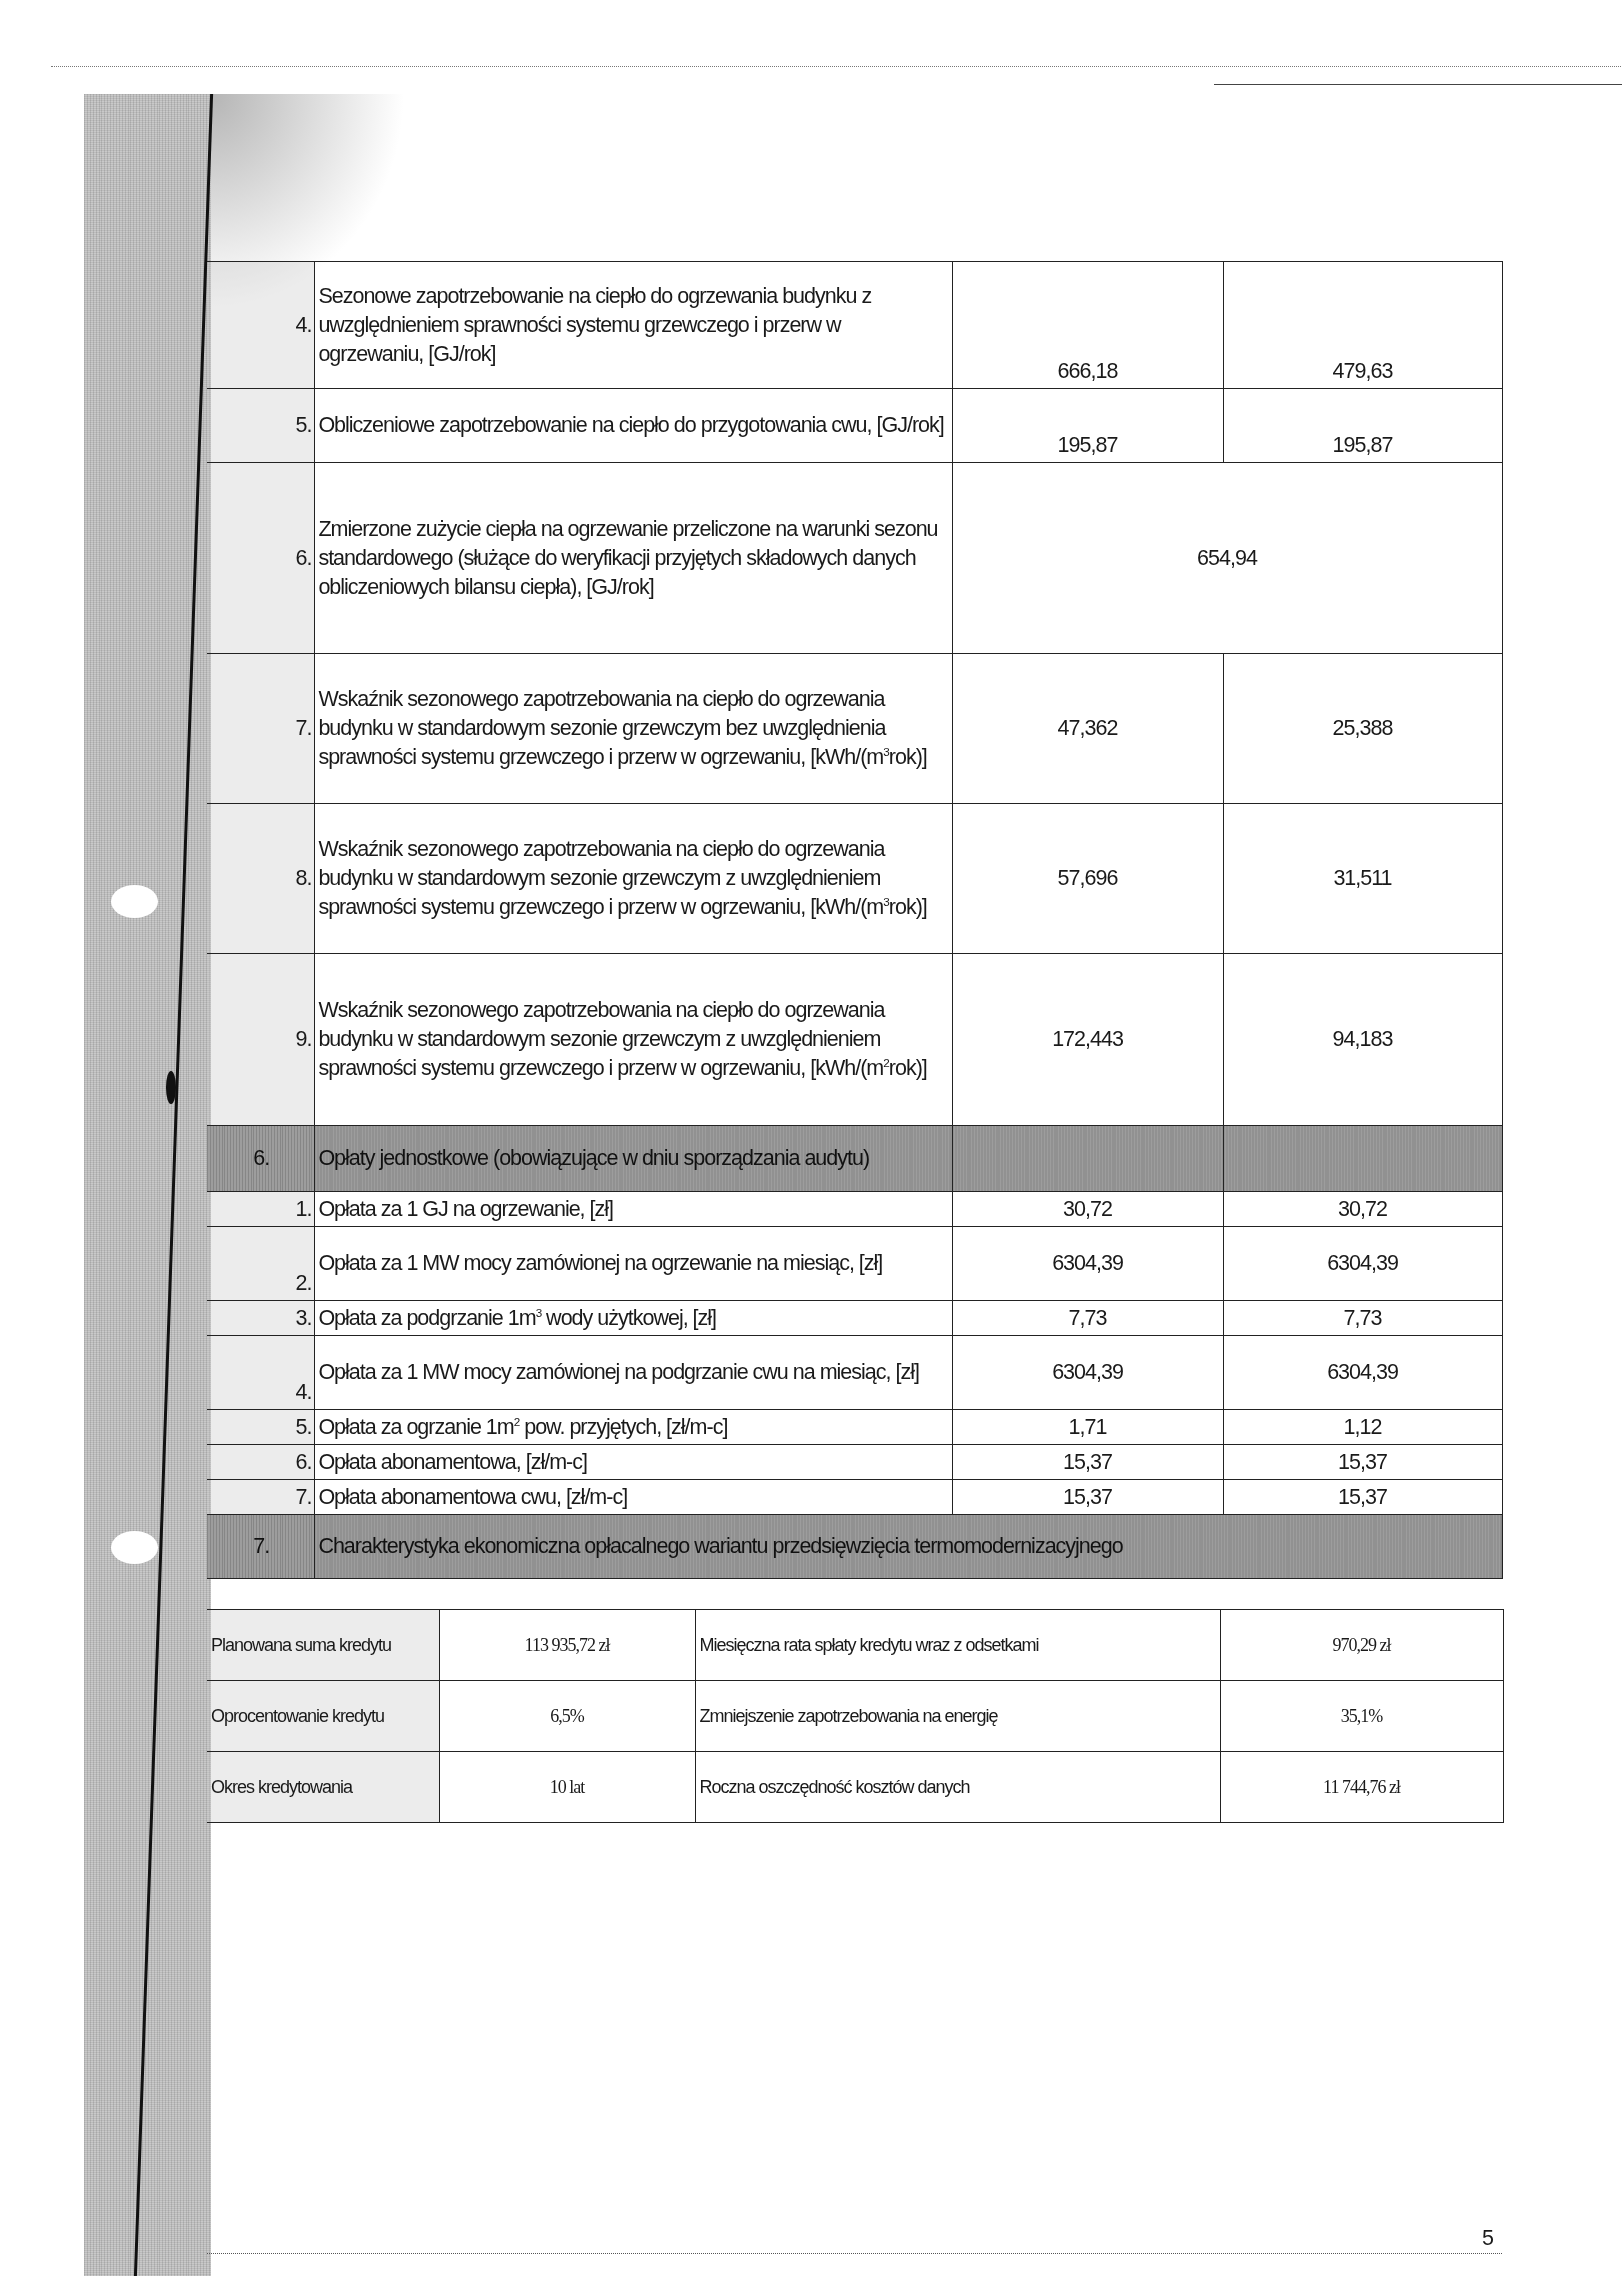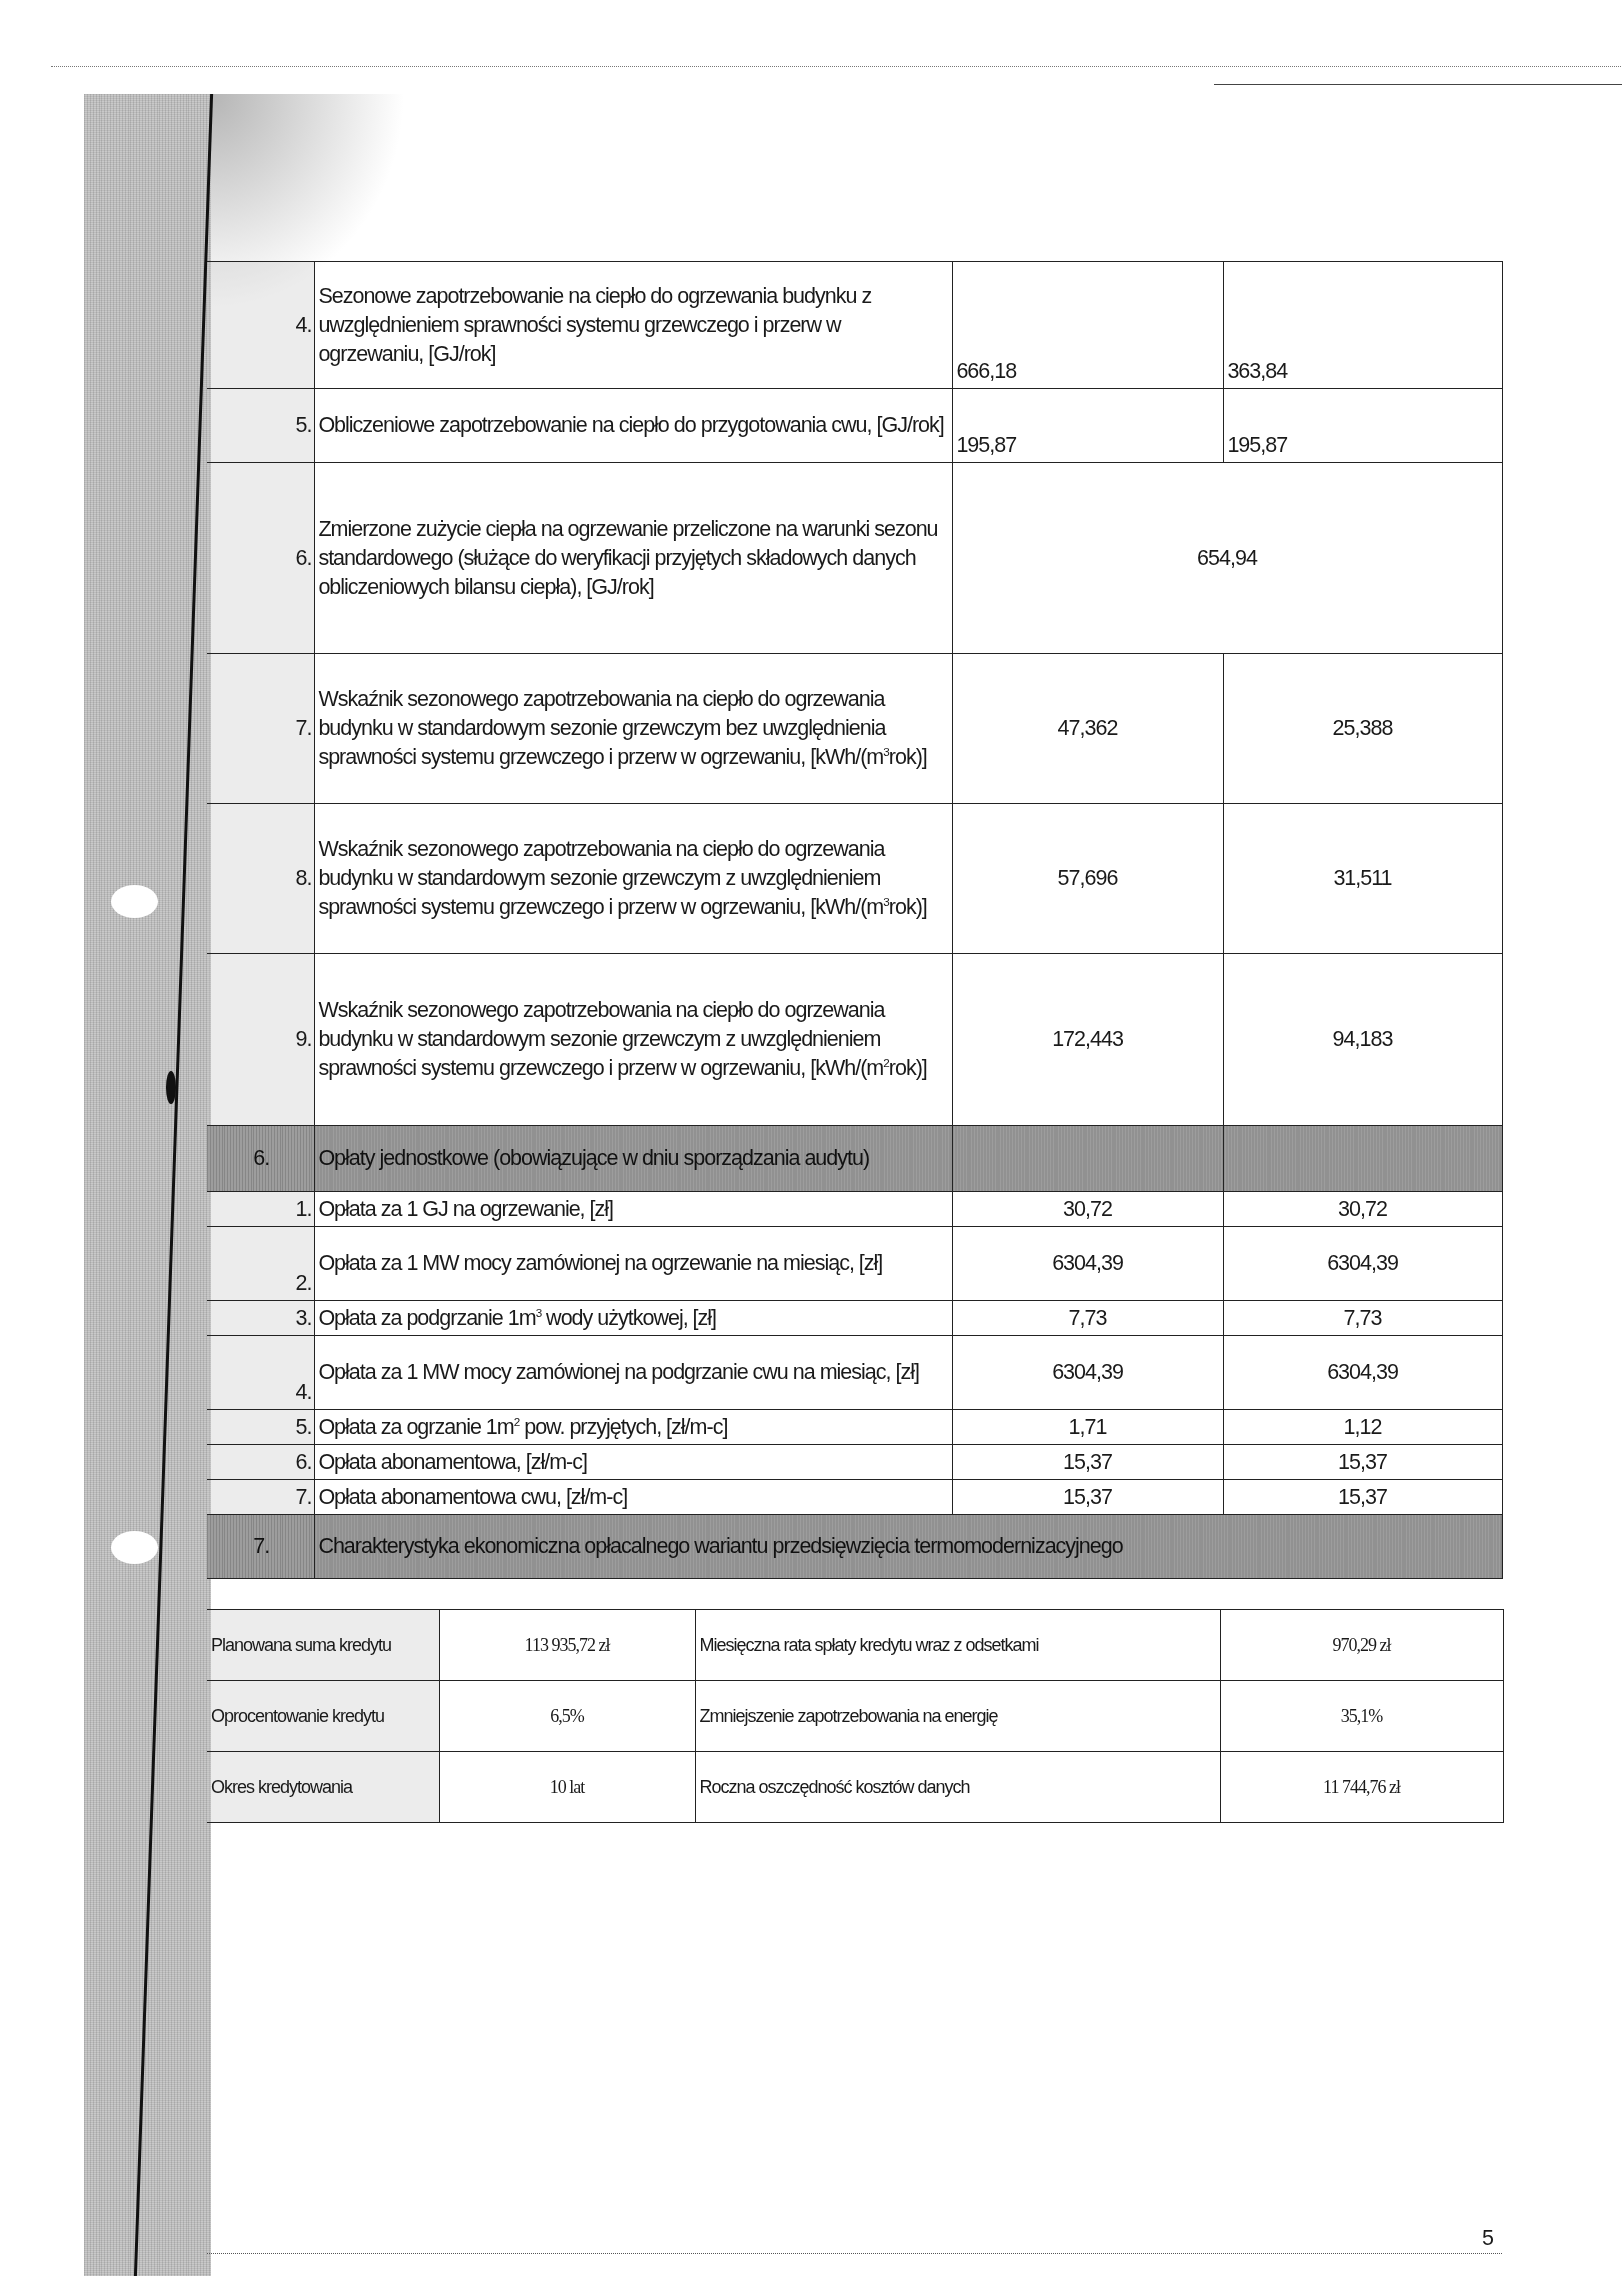--- a/index.html
+++ b/index.html
@@ -51,21 +51,21 @@
   }
   .doc-table td {
     border: 1.5px solid #222; padding: 2px 3.9px; vertical-align: middle;
     line-height: 29px;
   }
   .doc-table td.num {
     text-align: right; vertical-align: middle; padding-right: 2px;
     background: rgba(200,200,200,0.35); border-left: none;
   }
   .doc-table td.val { text-align: center; }
-  .doc-table td.val-bottom { text-align: left; vertical-align: bottom; }
+  .doc-table td.val-bottom { text-align: center; vertical-align: bottom; }
   .doc-table tr.section td {
     background:
       repeating-linear-gradient(90deg, rgba(0,0,0,0.15) 0 1px, transparent 1px 2.9px),
       #9d9d9d;
     color: #111;
   }
   .doc-table tr.section td.num { text-align: center; }
   .num-bottom { vertical-align: bottom !important; }
 
   .econ-table {
@@ -109,21 +109,21 @@
     <col style="width:638px">
     <col style="width:271px">
     <col style="width:279px">
   </colgroup>
   <tbody>
 
     <tr style="height:127px">
       <td class="num">4.</td>
       <td>Sezonowe zapotrzebowanie na ciepło do ogrzewania budynku z uwzględnieniem sprawności systemu grzewczego i przerw w ogrzewaniu, [GJ/rok]</td>
       <td class="val-bottom">666,18</td>
-      <td class="val-bottom">363,84</td>
+      <td class="val-bottom">479,63</td>
     </tr>
 
     <tr style="height:74px">
       <td class="num">5.</td>
       <td>Obliczeniowe zapotrzebowanie na ciepło do przygotowania cwu, [GJ/rok]</td>
       <td class="val-bottom">195,87</td>
       <td class="val-bottom">195,87</td>
     </tr>
 
     <tr style="height:191px">

